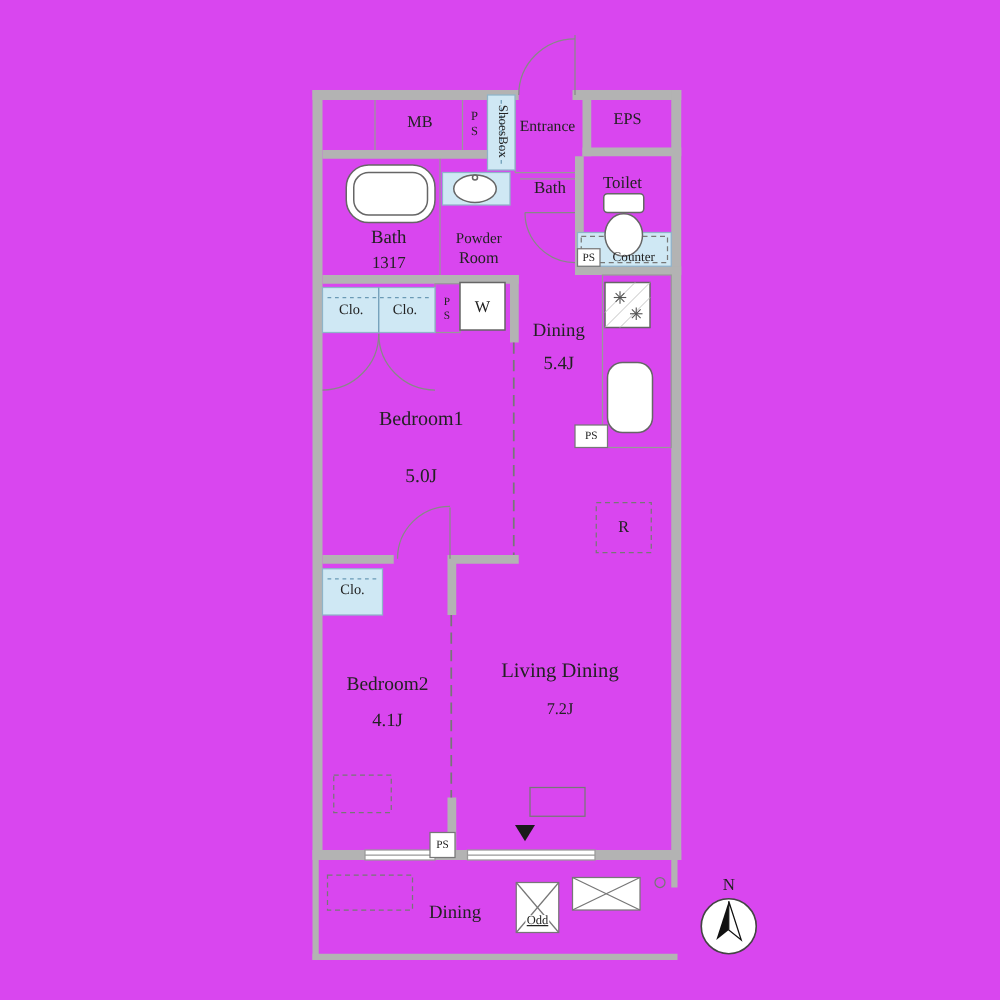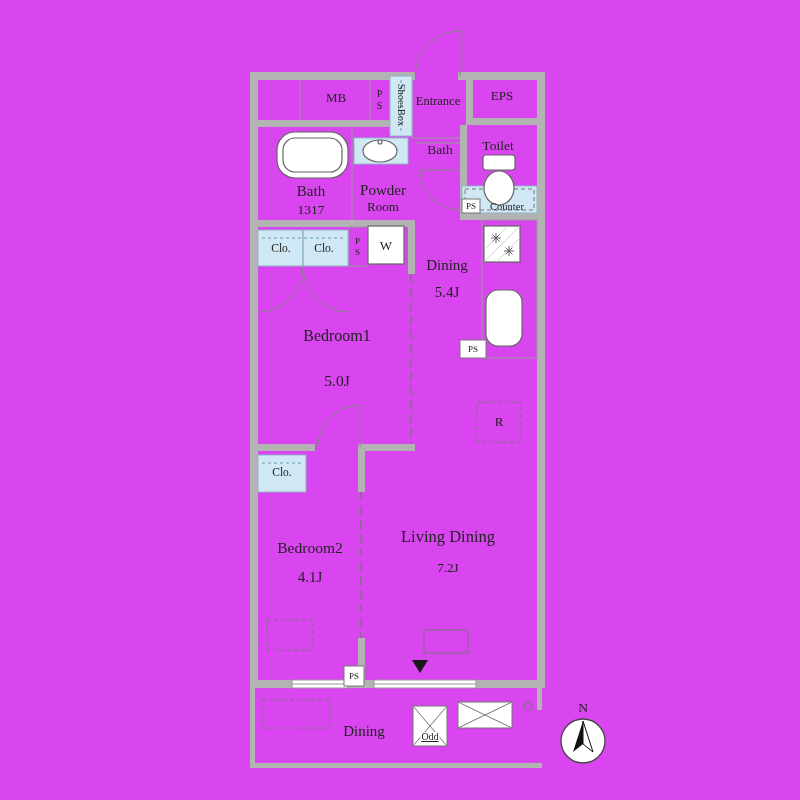--- a/index.html
+++ b/index.html
@@ -192,21 +192,21 @@
 <div class="lbl vups" style="left:379px;top:100px;font-size:10px">PS</div>
 <div class="lbl vert" style="left:401px;top:105px;font-size:10.5px">ShoesBox</div>
 <div class="lbl" style="left:438px;top:101px;font-size:12.5px">Entrance</div>
 <div class="lbl" style="left:502px;top:95px;font-size:13px">EPS</div>
 <div class="lbl" style="left:440px;top:150px;font-size:13.5px">Bath</div>
 <div class="lbl" style="left:498px;top:146px;font-size:13.5px">Toilet</div>
 <div class="lbl" style="left:471px;top:206px;font-size:9px">PS</div>
 <div class="lbl" style="left:507px;top:207px;font-size:10.5px">Counter</div>
 <div class="lbl" style="left:311px;top:191px;font-size:15px">Bath</div>
 <div class="lbl" style="left:311px;top:210px;font-size:13.5px">1317</div>
-<div class="lbl" style="left:383px;top:190px;font-size:15px">Powder</div>
+<div class="lbl" style="left:383px;top:190px;font-size:12px">Powder</div>
 <div class="lbl" style="left:383px;top:206px;font-size:13px">Room</div>
 <div class="lbl" style="left:281px;top:249px;font-size:11.5px">Clo.</div>
 <div class="lbl" style="left:324px;top:249px;font-size:11.5px">Clo.</div>
 <div class="lbl vups" style="left:357px;top:247px;font-size:9px">PS</div>
 <div class="lbl" style="left:386px;top:245px;font-size:13px">W</div>
 <div class="lbl" style="left:447px;top:265px;font-size:15px">Dining</div>
 <div class="lbl" style="left:447px;top:292px;font-size:15px">5.4J</div>
 <div class="lbl" style="left:337px;top:336px;font-size:16px">Bedroom1</div>
 <div class="lbl" style="left:337px;top:381px;font-size:15.5px">5.0J</div>
 <div class="lbl" style="left:499px;top:421px;font-size:13px">R</div>

